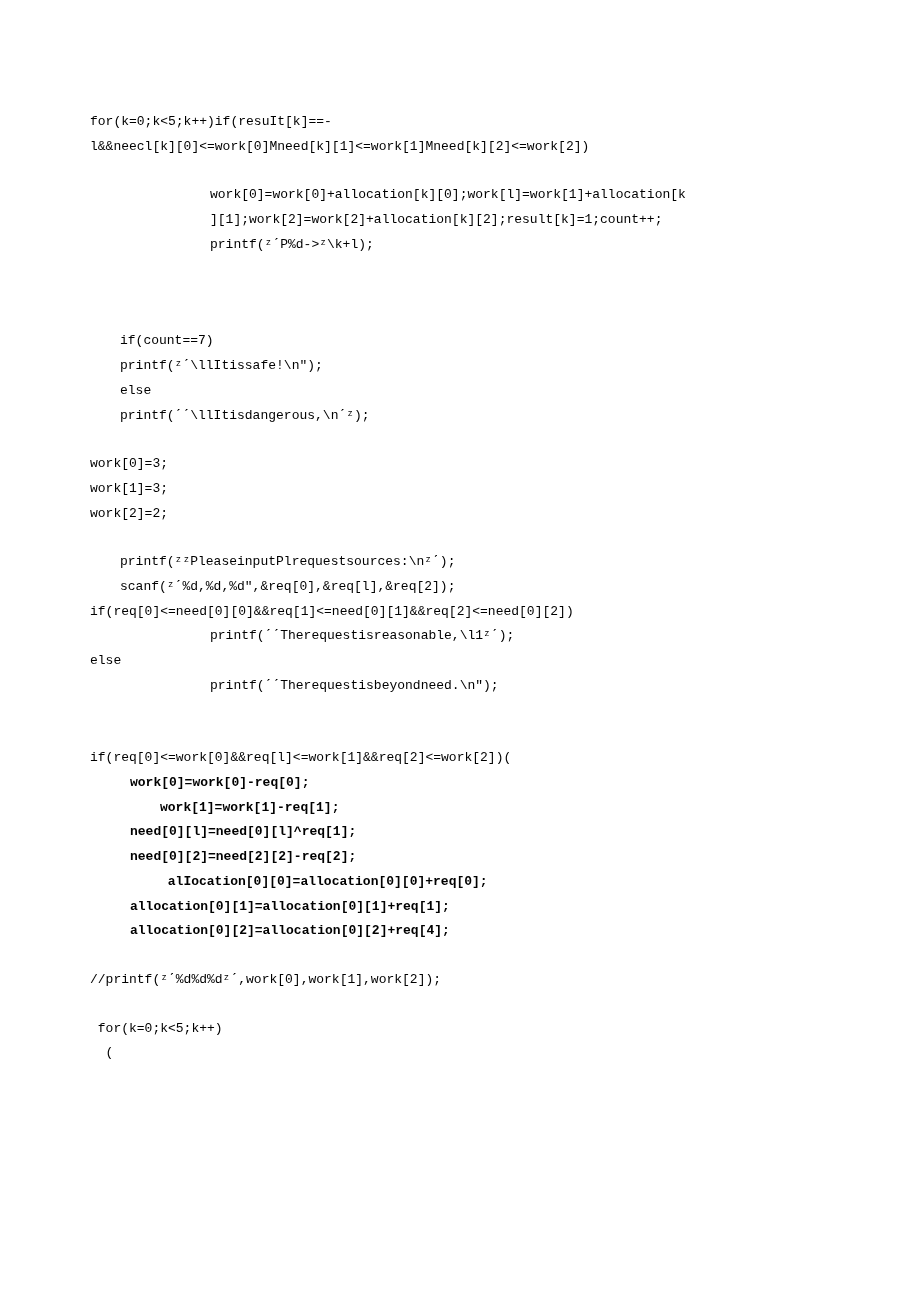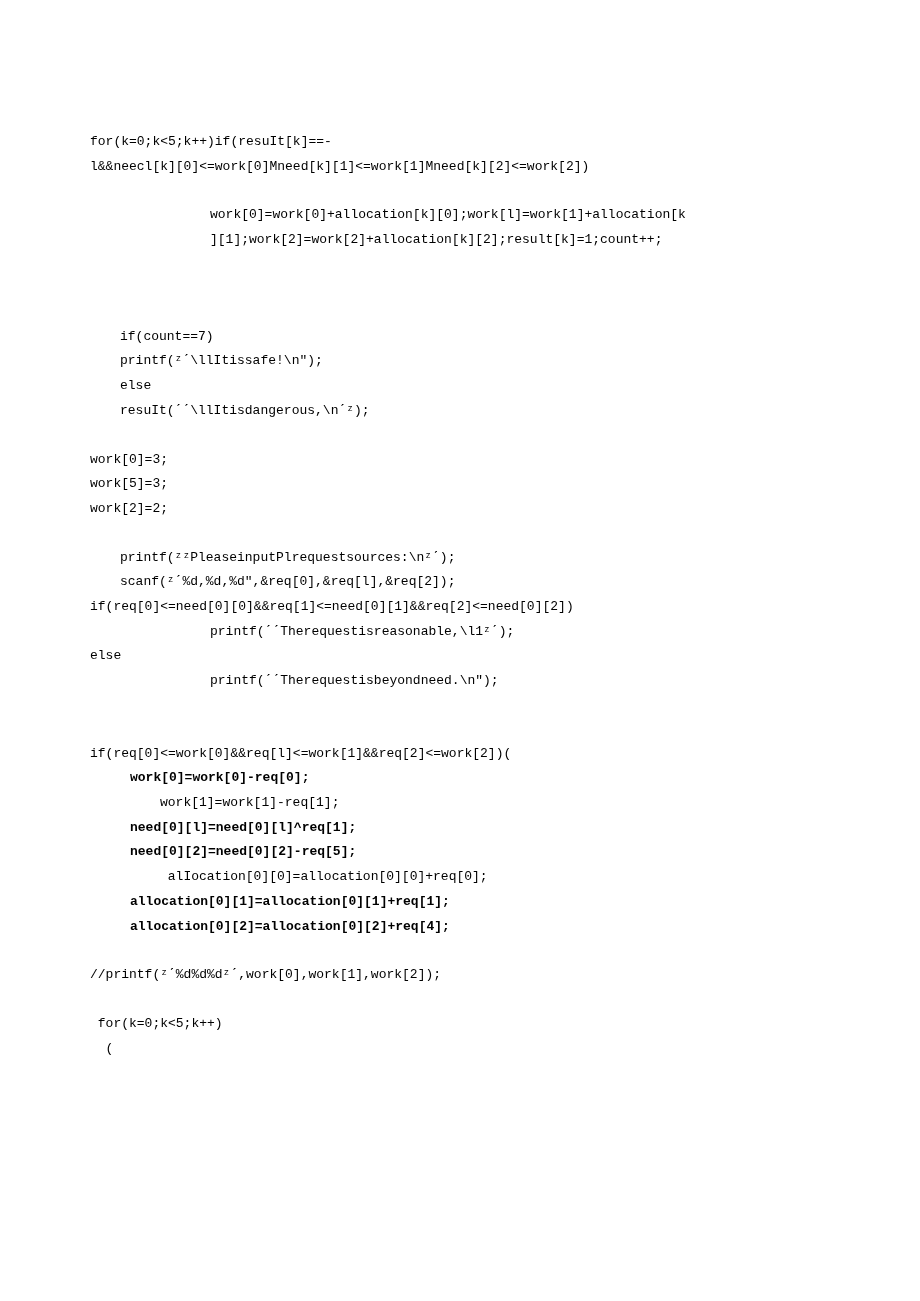--- a/index.html
+++ b/index.html
@@ -8,69 +8,69 @@
     background: #ffffff;
     font-family: "Courier New", monospace;
     font-size: 13px;
     line-height: 1.9;
     color: #000000;
     width: 920px;
   }
   .page {
     padding: 110px 60px 60px 60px;
     box-sizing: border-box;
-    margin-top: 20px;
   }
   .code-line {
     white-space: pre;
     font-family: "Courier New", monospace;
   }
   .indent1 { padding-left: 30px; }
   .indent2 { padding-left: 150px; }
   .indent3 { padding-left: 60px; }
-  .indent4 { padding-left: 100px; }
+  .indent4 { padding-left: 100px; font-weight: bold; }
   .indent5 { padding-left: 70px; font-weight: bold; }
   .indent6 { padding-left: 280px; }
   .blank { height: 24px; }
 </style>
 </head>
 <body>
 
 <div class="page">
   <div id="code-container">
       <div class="code-line indent1">for(k=0;k&lt;5;k++)if(resuIt[k]==-</div>
       <div class="code-line indent1">l&amp;&amp;neecl[k][0]&lt;=work[0]Mneed[k][1]&lt;=work[1]Mneed[k][2]&lt;=work[2])</div>
       <div class="blank"></div>
       <div class="code-line indent2">work[0]=work[0]+allocation[k][0];work[l]=work[1]+allocation[k</div>
       <div class="code-line indent2">][1];work[2]=work[2]+allocation[k][2];result[k]=1;count++;</div>
+      <div class="code-line indent2">printf(ᶻˊP%d-&gt;ᶻ\k+l);</div>
       <div class="blank"></div>
       <div class="blank"></div>
       <div class="blank"></div>
       <div class="code-line indent3">if(count==7)</div>
       <div class="code-line indent3">printf(ᶻˊ\llItissafe!\n″);</div>
       <div class="code-line indent3">else</div>
-      <div class="code-line indent3">resuIt(ˊˊ\llItisdangerous,\nˊᶻ);</div>
+      <div class="code-line indent3">printf(ˊˊ\llItisdangerous,\nˊᶻ);</div>
       <div class="blank"></div>
       <div class="code-line indent1">work[0]=3;</div>
-      <div class="code-line indent1">work[5]=3;</div>
+      <div class="code-line indent1">work[1]=3;</div>
       <div class="code-line indent1">work[2]=2;</div>
       <div class="blank"></div>
       <div class="code-line indent3">printf(ᶻᶻPleaseinputPlrequestsources:\nᶻˊ);</div>
       <div class="code-line indent3">scanf(ᶻˊ%d,%d,%d",&amp;req[0],&amp;req[l],&amp;req[2]);</div>
       <div class="code-line indent1">if(req[0]&lt;=need[0][0]&amp;&amp;req[1]&lt;=need[0][1]&amp;&amp;req[2]&lt;=need[0][2])</div>
       <div class="code-line indent2">printf(ˊˊTherequestisreasonable,\l1ᶻˊ);</div>
       <div class="code-line indent1">else</div>
       <div class="code-line indent2">printf(ˊˊTherequestisbeyondneed.\n″);</div>
       <div class="blank"></div>
       <div class="blank"></div>
       <div class="code-line indent1">if(req[0]&lt;=work[0]&amp;&amp;req[l]&lt;=work[1]&amp;&amp;req[2]&lt;=work[2])(</div>
       <div class="code-line indent5">work[0]=work[0]-req[0];</div>
       <div class="code-line indent4">work[1]=work[1]-req[1];</div>
       <div class="code-line indent5">need[0][l]=need[0][l]^req[1];</div>
-      <div class="code-line indent5">need[0][2]=need[0][2]-req[5];</div>
+      <div class="code-line indent5">need[0][2]=need[2][2]-req[2];</div>
       <div class="code-line indent4"> alIocation[0][0]=allocation[0][0]+req[0];</div>
       <div class="code-line indent5">allocation[0][1]=allocation[0][1]+req[1];</div>
       <div class="code-line indent5">allocation[0][2]=allocation[0][2]+req[4];</div>
       <div class="blank"></div>
       <div class="code-line indent1">//printf(ᶻˊ%d%d%dᶻˊ,work[0],work[1],work[2]);</div>
       <div class="blank"></div>
       <div class="code-line indent1"> for(k=0;k&lt;5;k++)</div>
       <div class="code-line indent1">  (</div>
     </div>
 </div>

